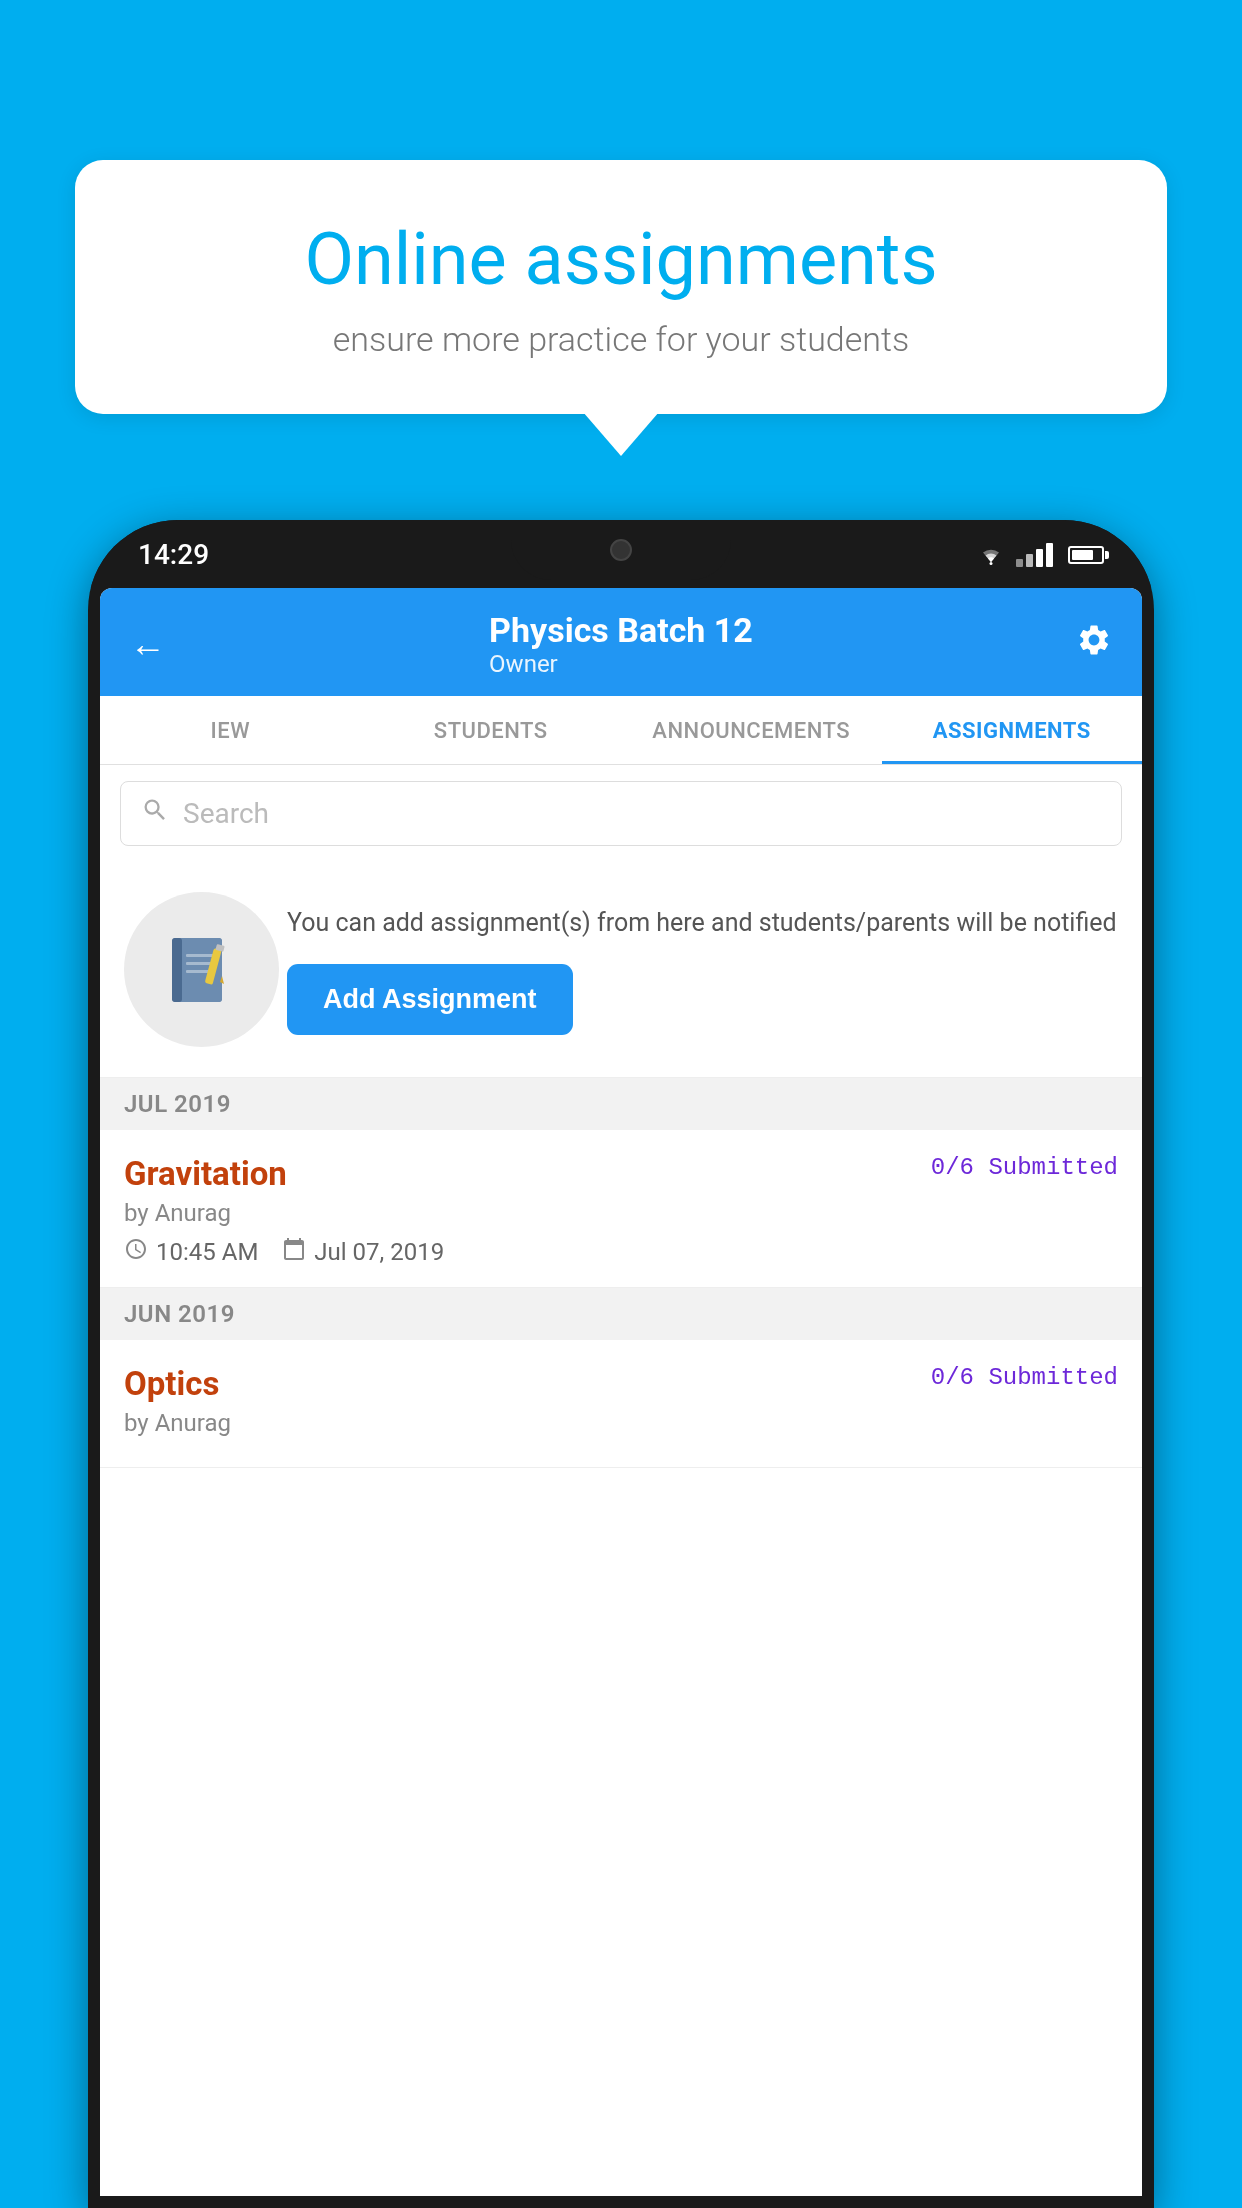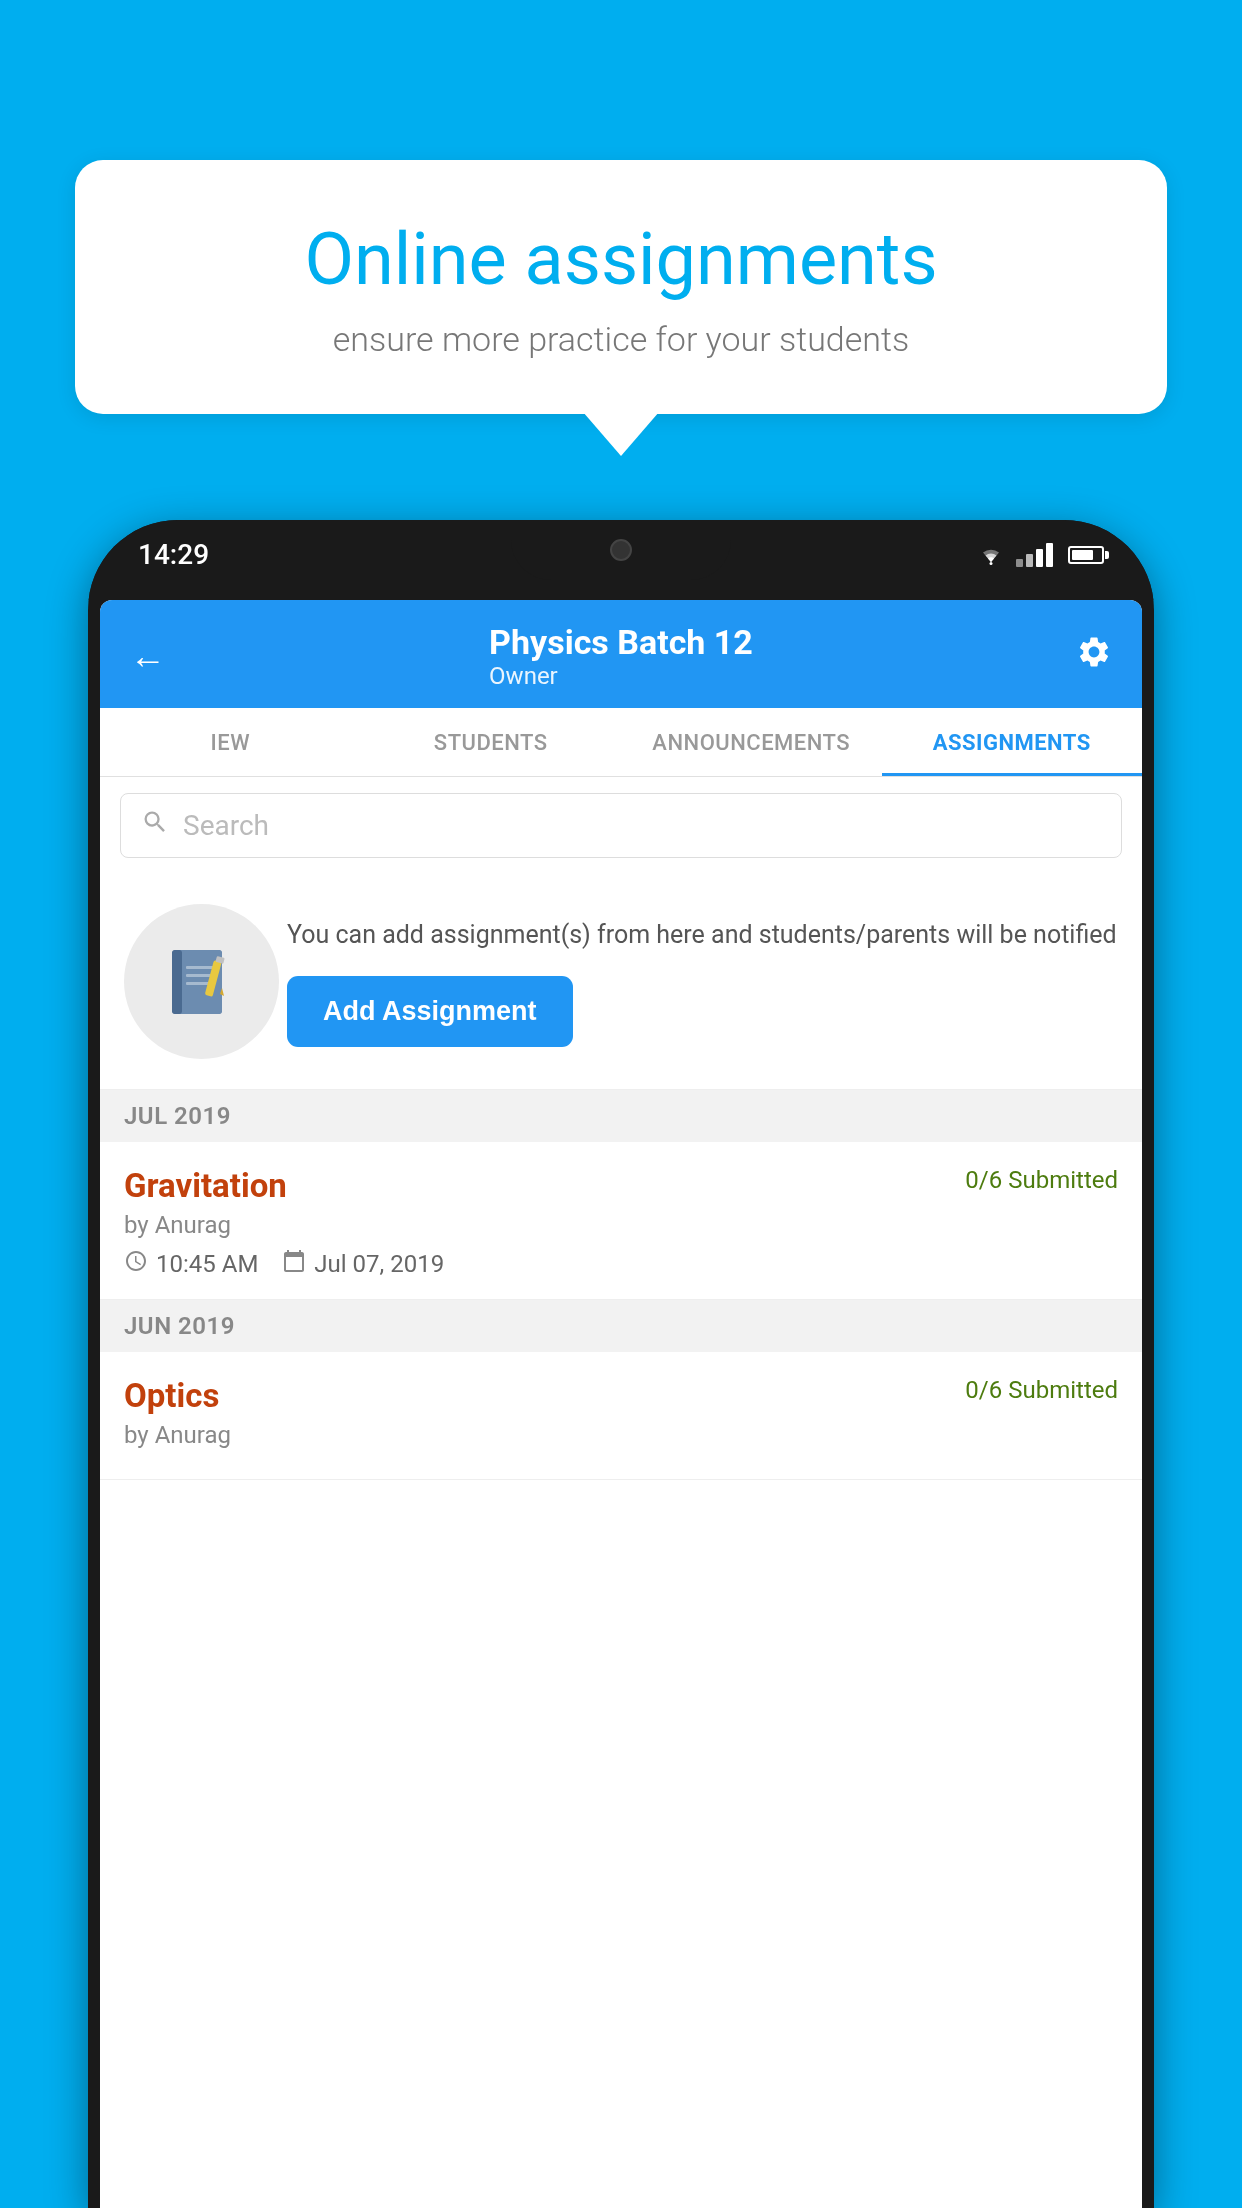--- a/index.html
+++ b/index.html
@@ -70,21 +70,21 @@
       bottom: 0;
       background: #1a1a1a;
       border-radius: 90px 90px 0 0;
       padding: 0;
       overflow: hidden;
       box-shadow: 0 10px 40px rgba(0,0,0,0.4);
     }
 
     .phone-notch-area {
       position: relative;
-      height: 80px;
+      height: 68px;
       background: #1a1a1a;
       display: flex;
       align-items: center;
       justify-content: space-between;
       padding: 0 45px;
       border-radius: 90px 90px 0 0;
     }
 
     .phone-notch {
       position: absolute;
@@ -340,21 +340,22 @@
     }
 
     .assignment-name {
       font-size: 33px;
       font-weight: 700;
       color: #c2410c;
     }
 
     .assignment-submitted {
       font-size: 24px;
-      color: #4d7c0f;
+      color: #6d28d9;
+      font-family: Liberation Mono, monospace;
     }
 
     .assignment-by {
       font-size: 24px;
       color: #888;
       margin-bottom: 10px;
     }
 
     .assignment-meta {
       display: flex;

